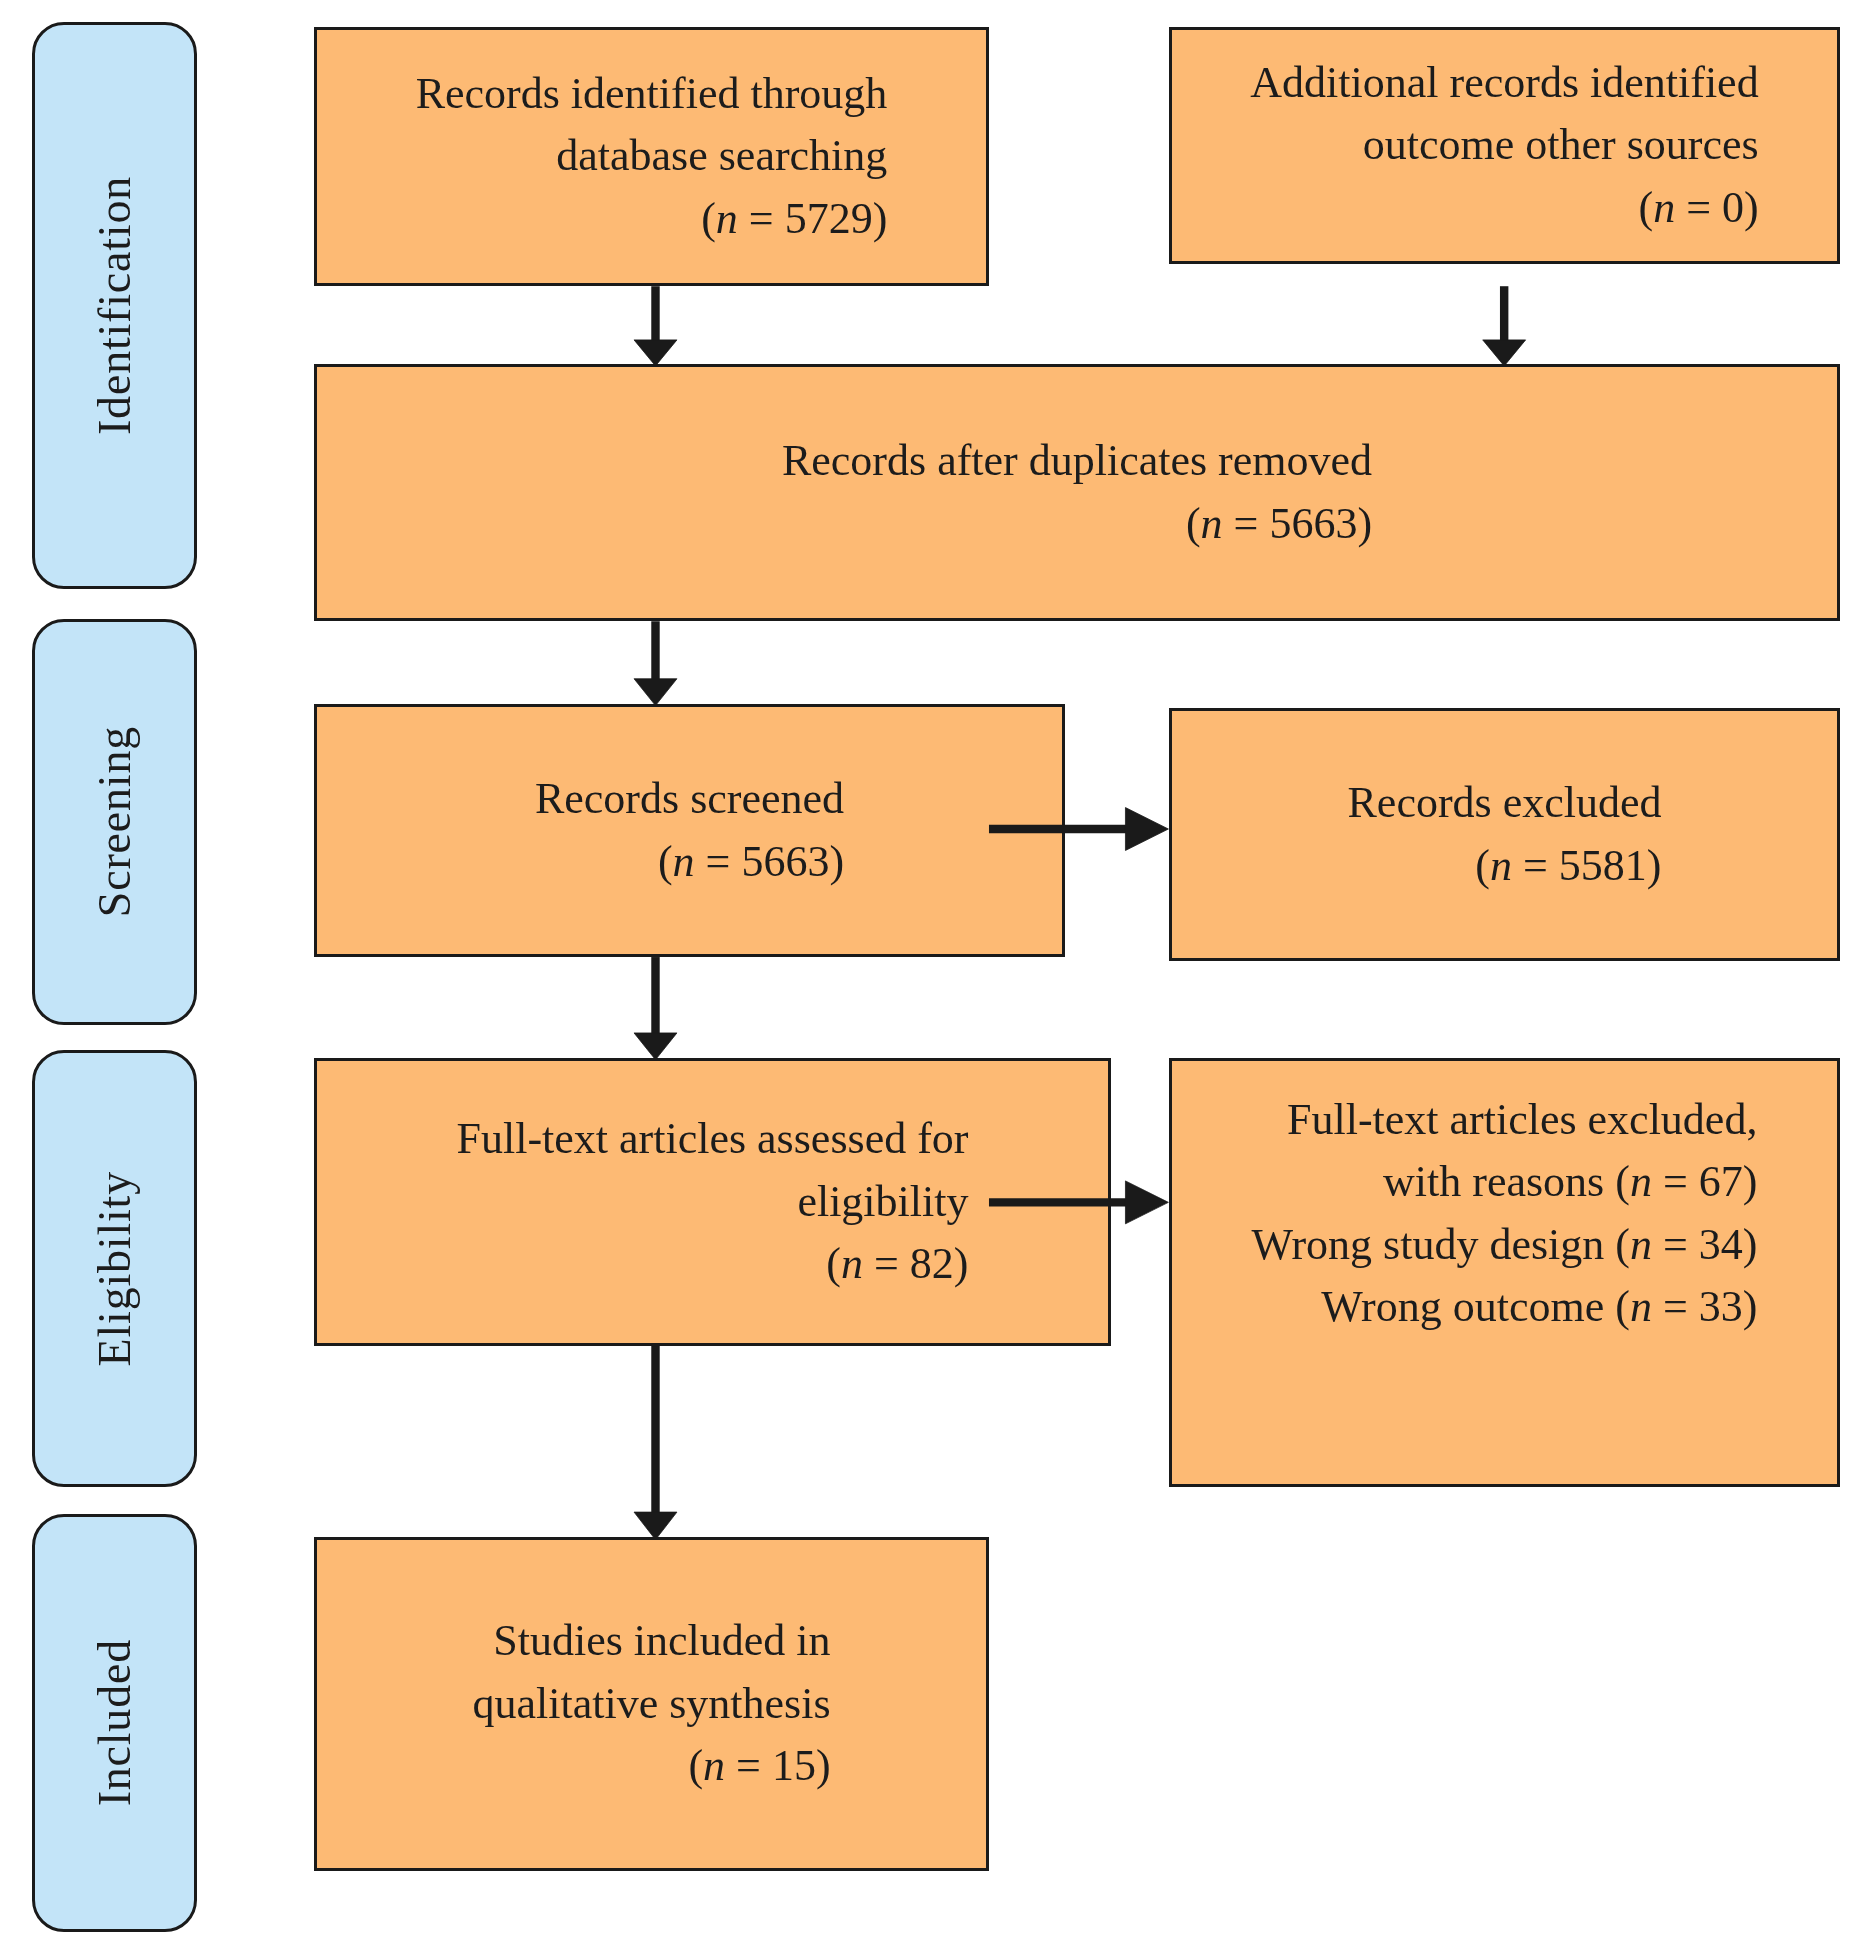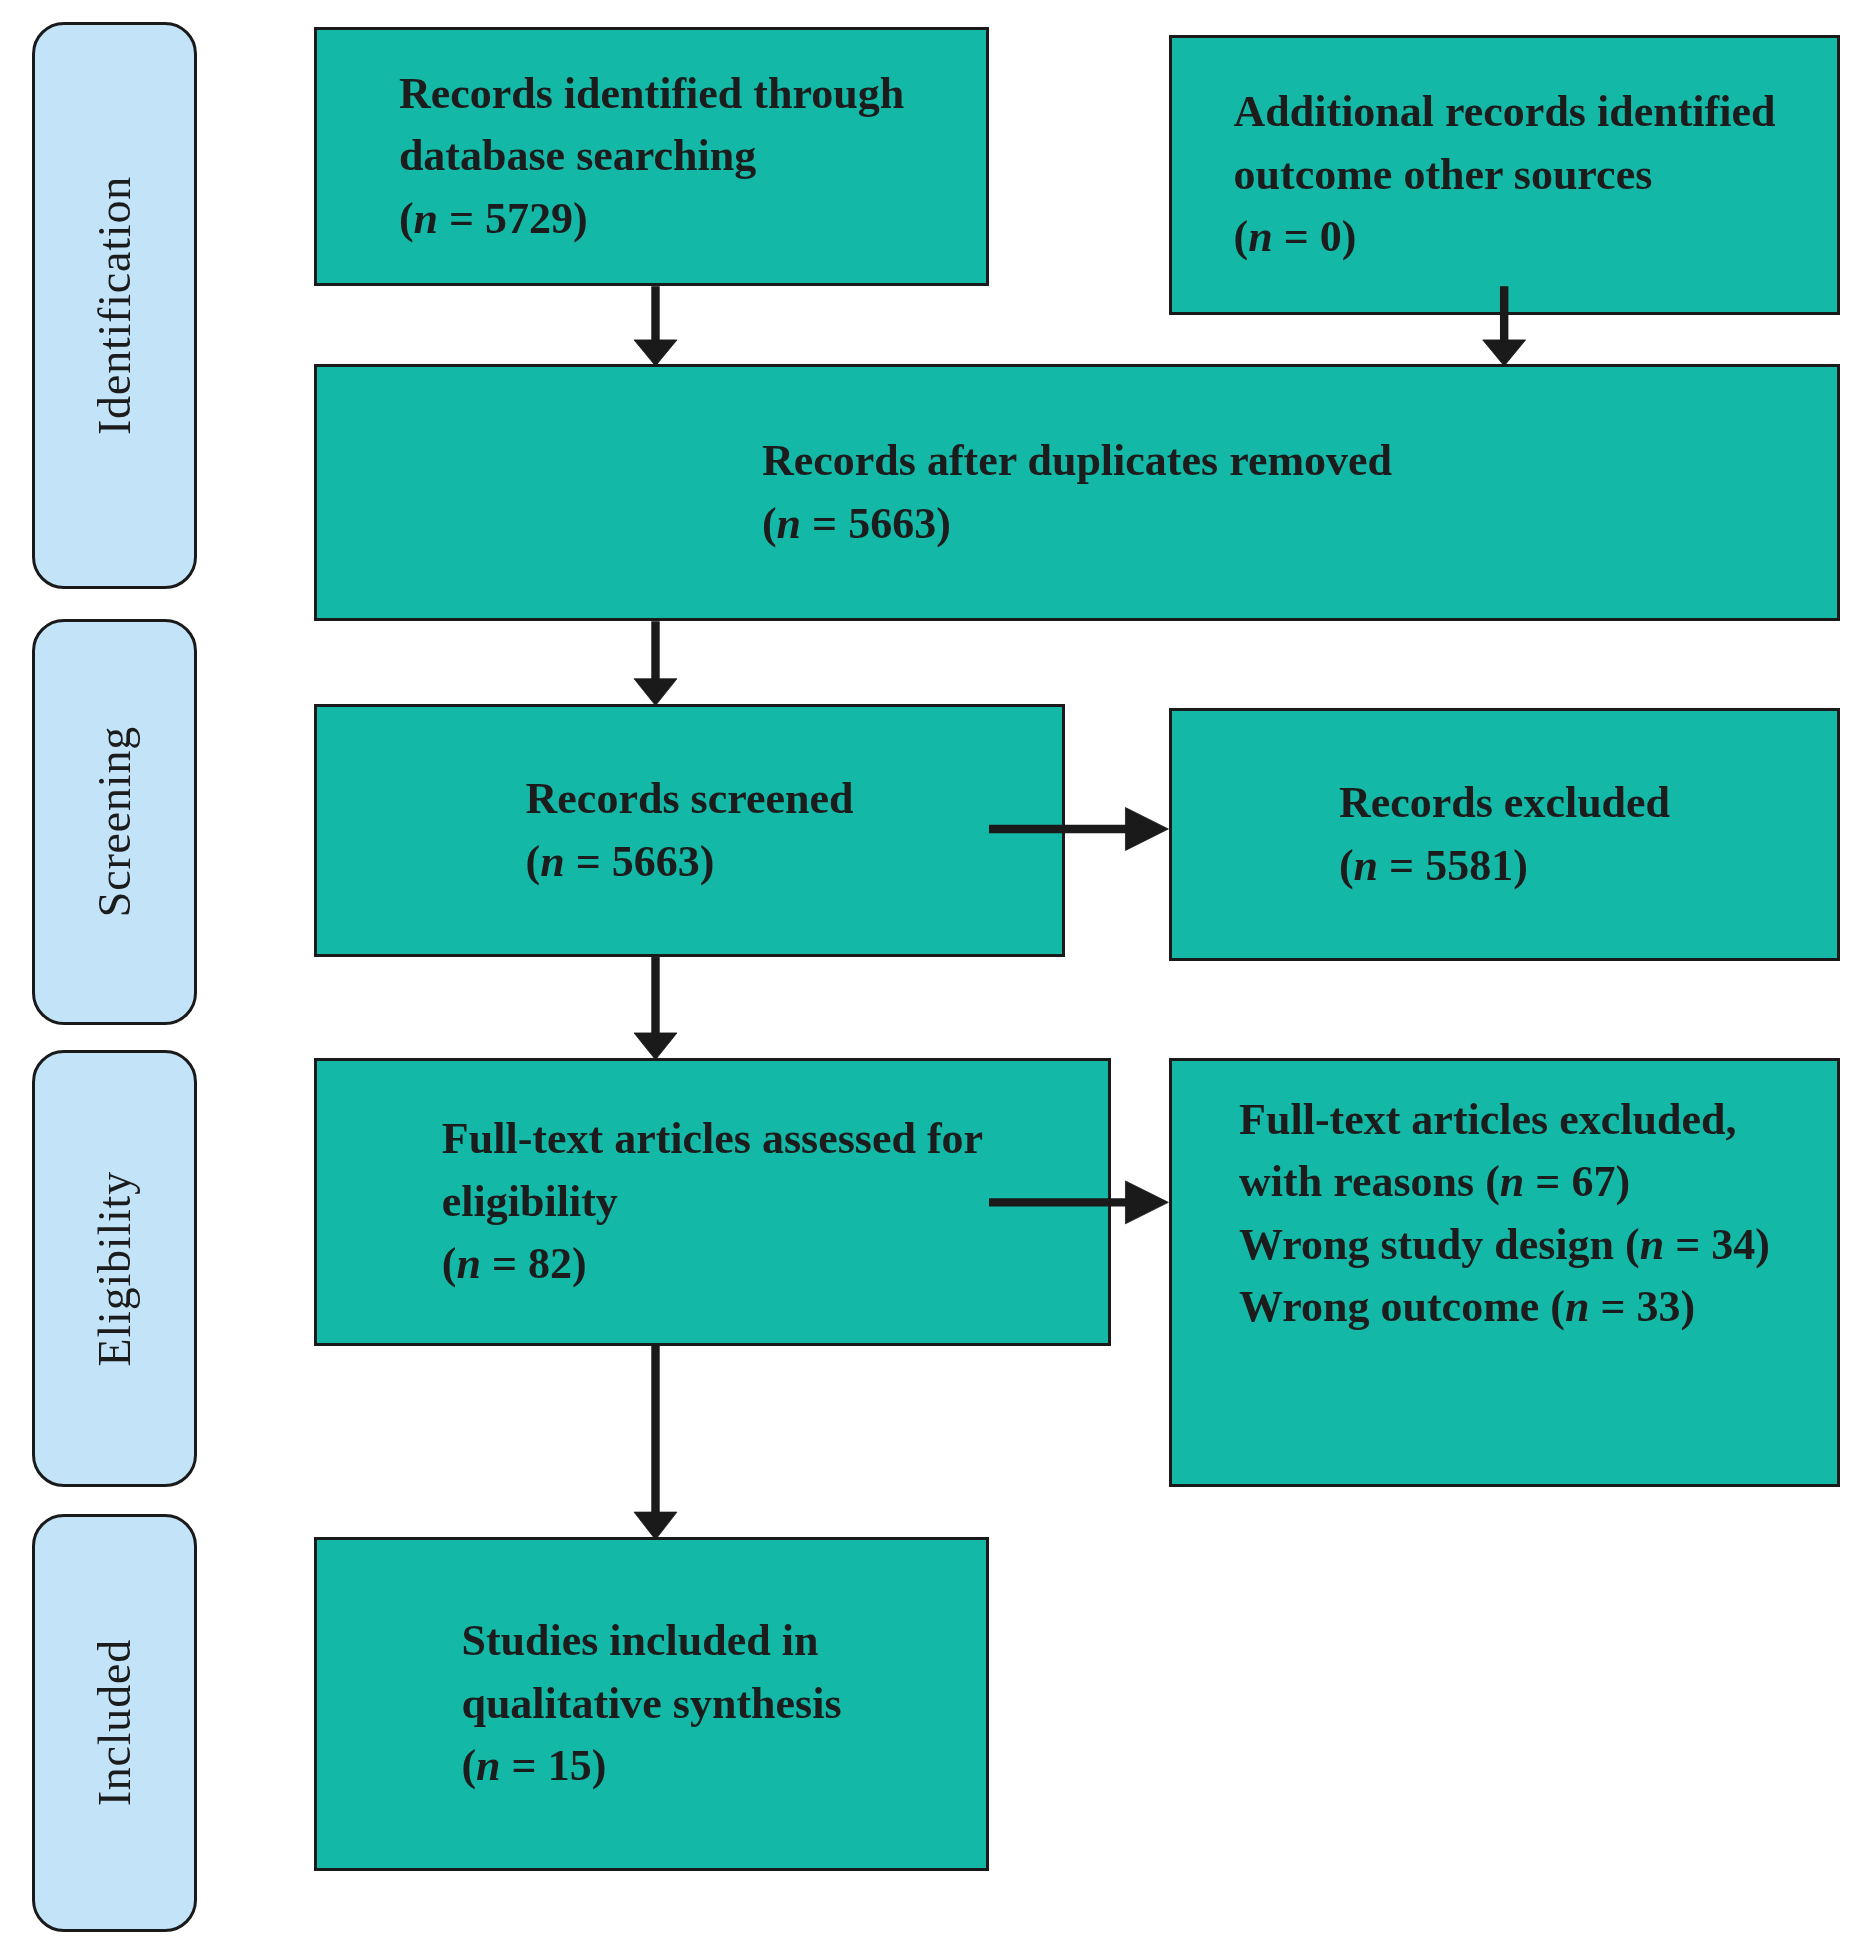--- a/index.html
+++ b/index.html
@@ -34,27 +34,26 @@
     line-height: 1;
     letter-spacing: 0.8px;
     color: #1c1c1c;
     white-space: nowrap;
   }
 
   
   .flow-box {
     position: absolute;
     box-sizing: border-box;
-    background: #14b8a6;
+    background: #fdba74;
     border: 3.8px solid #1a1a1a;
     display: flex;
     align-items: center;
     justify-content: center;
-    text-align: left;
-    font-weight: bold;
+    text-align: right;
   }
   .flow-box .box-text {
     font-size: 44px;
     line-height: 1.42;
     color: #1c1c1c;
     padding: 0 15.3px;
   }
   .flow-box .box-text .ln { display: block; }
   .nvar { font-style: italic; }
 
@@ -90,21 +89,21 @@
   </div>
 
   <div class="flow-box" style="left:314px; top:27px; width:675px; height:259px;">
     <div class="box-text">
       <span class="ln">Records identified through</span>
       <span class="ln">database searching</span>
       <span class="ln"><span>(</span><span class="nvar">n</span><span> = </span><span>5729</span><span>)</span></span>
     </div>
   </div>
 
-  <div class="flow-box" style="left:1169px; top:27px; width:671px; height:280px;margin-top:8px;">
+  <div class="flow-box" style="left:1169px; top:27px; width:671px; height:237px;">
     <div class="box-text">
       <span class="ln">Additional records identified</span>
       <span class="ln">outcome other sources</span>
       <span class="ln"><span>(</span><span class="nvar">n</span><span> = </span><span>0</span><span>)</span></span>
     </div>
   </div>
 
   <div class="flow-box" style="left:314px; top:364px; width:1526px; height:257px;">
     <div class="box-text">
       <span class="ln">Records after duplicates removed</span>

